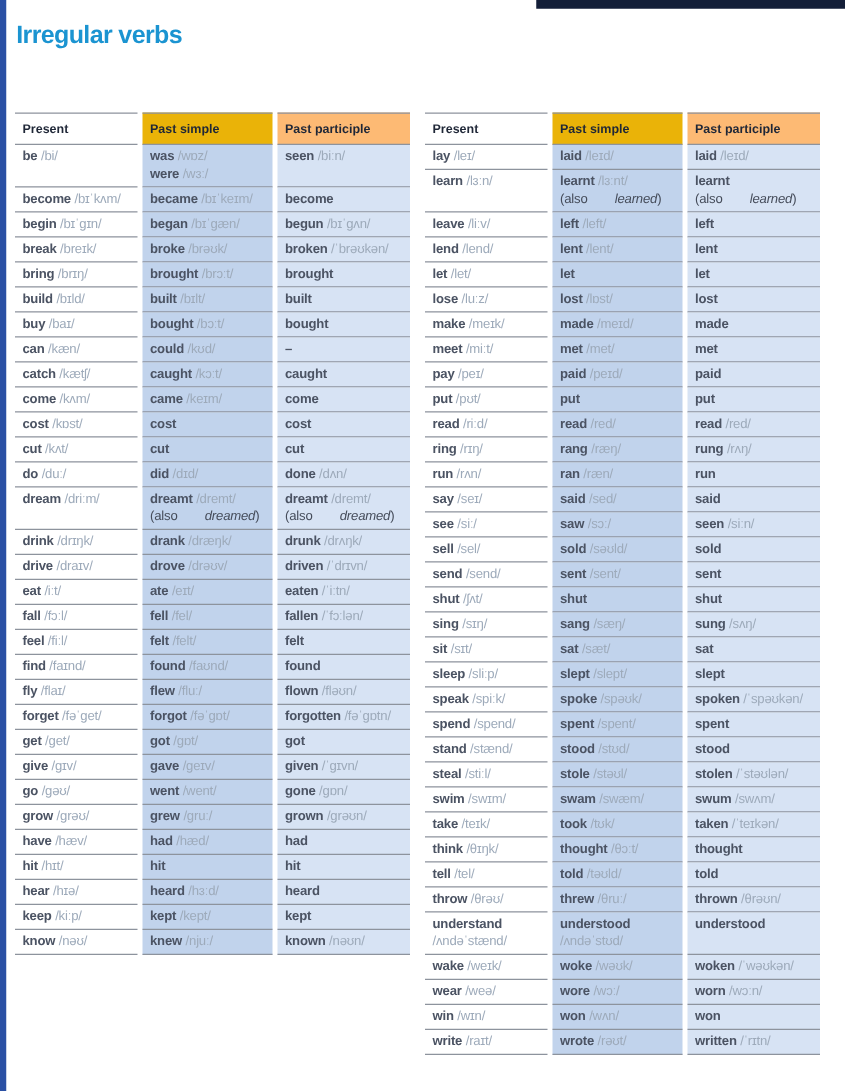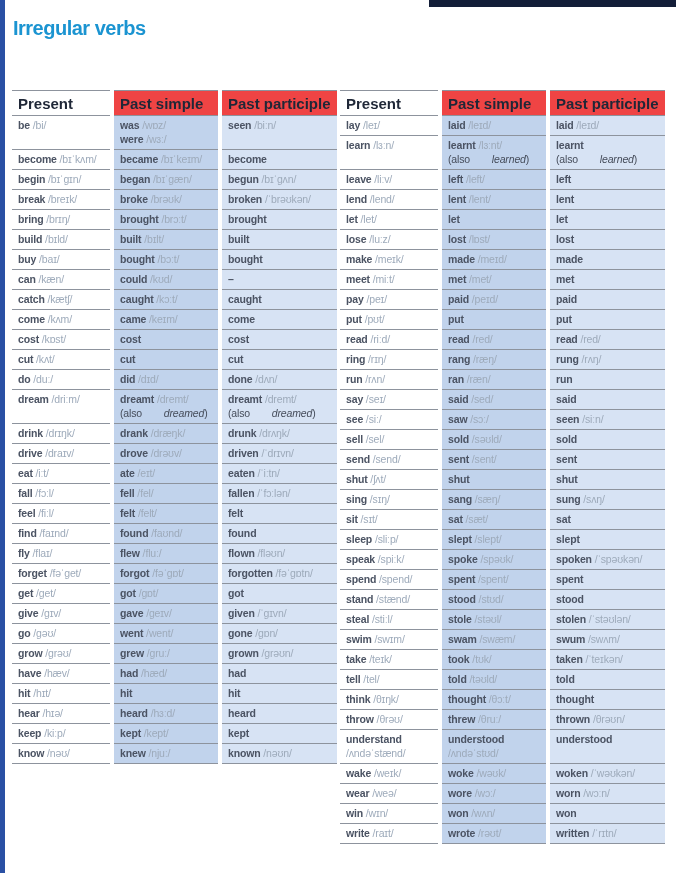--- a/index.html
+++ b/index.html
@@ -11,33 +11,33 @@
   .top-banner{position:absolute;left:429px;top:0;width:247px;height:7px;background:#131e38;}
   .page-title{
     position:absolute;left:13px;top:17px;margin:0;
     font-size:20px;font-weight:700;letter-spacing:-0.5px;color:#1b94d1;
   }
   table.verbs{position:absolute;top:90px;border-collapse:separate;border-spacing:4px 0;table-layout:fixed;}
   #tbl-left{left:8px;}
   #tbl-right{left:336px;}
   col.c1{width:98px;} col.c2{width:104px;} col.c3{width:106px;}
   th{
-    font-size:15px;font-weight:700;color:#1f2737;text-align:left;vertical-align:top;
+    font-size:10px;font-weight:700;color:#1f2737;text-align:left;vertical-align:top;
     padding:5px 6px 4px 6px;line-height:15px;white-space:nowrap;
     border-top:1px solid #8d939d;border-bottom:1px solid #8d939d;
   }
   td{
     font-size:10.5px;text-align:left;vertical-align:top;
     padding:2px 6px 3px 6px;line-height:14px;
     border-bottom:1px solid #8d939d;
   }
   td.c2,th.c2{background:#c1d3ec;}
-  th.c2{background:#ef4444;}
+  th.c2{background:#eab308;}
   td.c3,th.c3{background:#d7e3f4;}
-  th.c3{background:#ef4444;}
+  th.c3{background:#fdba74;}
   .line{white-space:nowrap;letter-spacing:-0.15px;}
   .w{font-weight:700;color:#4b5363;}
   .ipa{font-weight:400;color:#9daaba;}
   .note{font-weight:400;color:#454c5a;}
   .note i{font-style:italic;padding-left:19px;}
 </style>
 </head>
 <body>
 
 <div class="edge-stripe"></div>
@@ -714,38 +714,38 @@
         </td>
         <td class="c2">
           <div class="line"><span class="w">took</span> <span class="ipa">/tʊk/</span></div>
         </td>
         <td class="c3">
           <div class="line"><span class="w">taken</span> <span class="ipa">/ˈteɪkən/</span></div>
         </td>
       </tr>
       <tr>
         <td class="c1">
+          <div class="line"><span class="w">think</span> <span class="ipa">/θɪŋk/</span></div>
+        </td>
+        <td class="c2">
+          <div class="line"><span class="w">thought</span> <span class="ipa">/θɔːt/</span></div>
+        </td>
+        <td class="c3">
+          <div class="line"><span class="w">thought</span></div>
+        </td>
+      </tr>
+      <tr>
+        <td class="c1">
           <div class="line"><span class="w">tell</span> <span class="ipa">/tel/</span></div>
         </td>
         <td class="c2">
           <div class="line"><span class="w">told</span> <span class="ipa">/təʊld/</span></div>
         </td>
         <td class="c3">
           <div class="line"><span class="w">told</span></div>
-        </td>
-      </tr>
-      <tr>
-        <td class="c1">
-          <div class="line"><span class="w">think</span> <span class="ipa">/θɪŋk/</span></div>
-        </td>
-        <td class="c2">
-          <div class="line"><span class="w">thought</span> <span class="ipa">/θɔːt/</span></div>
-        </td>
-        <td class="c3">
-          <div class="line"><span class="w">thought</span></div>
         </td>
       </tr>
       <tr>
         <td class="c1">
           <div class="line"><span class="w">throw</span> <span class="ipa">/θrəʊ/</span></div>
         </td>
         <td class="c2">
           <div class="line"><span class="w">threw</span> <span class="ipa">/θruː/</span></div>
         </td>
         <td class="c3">

